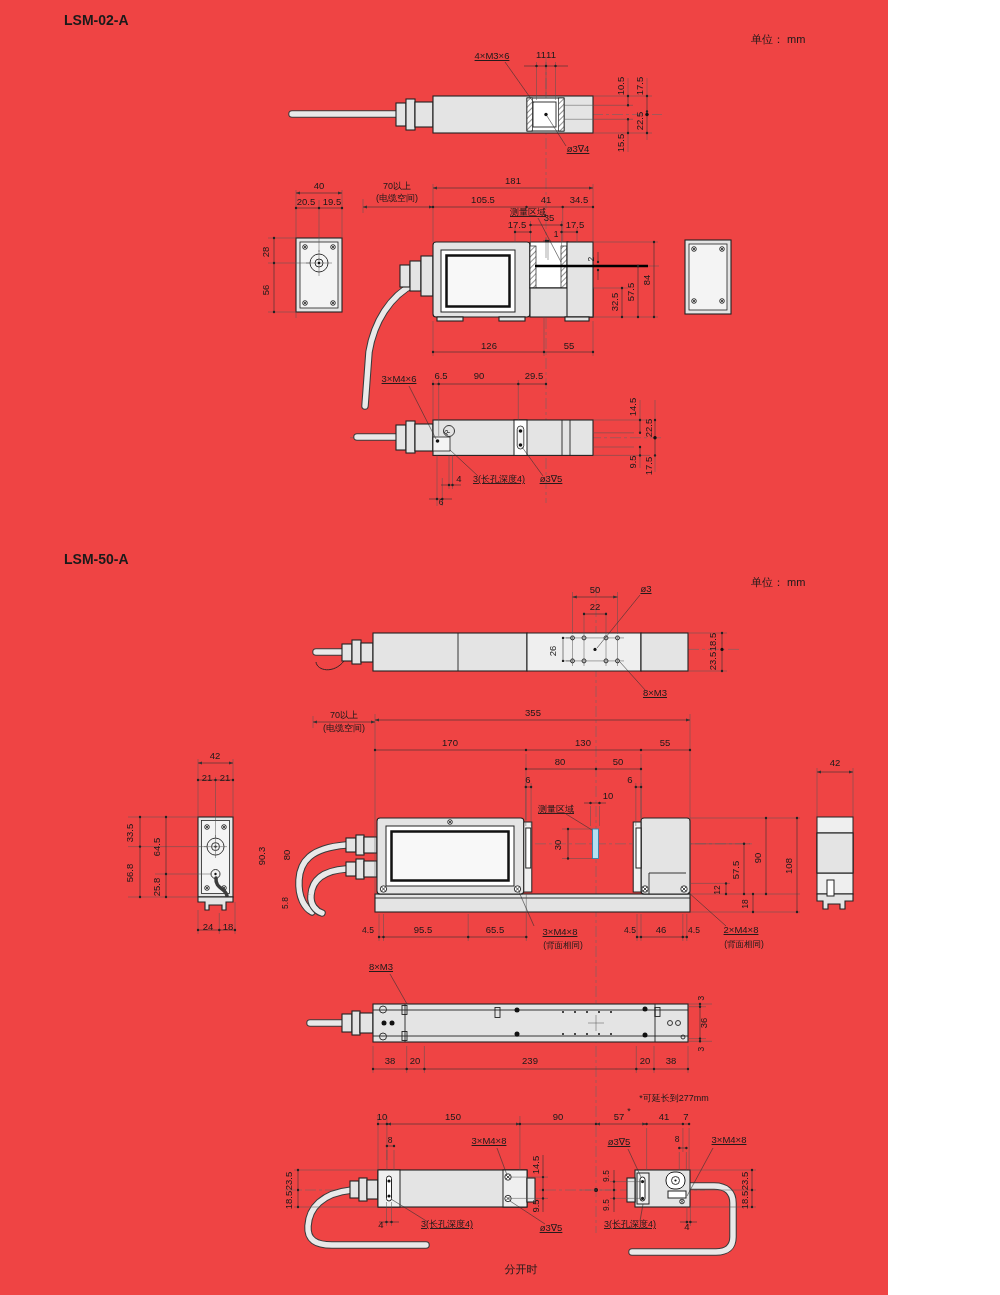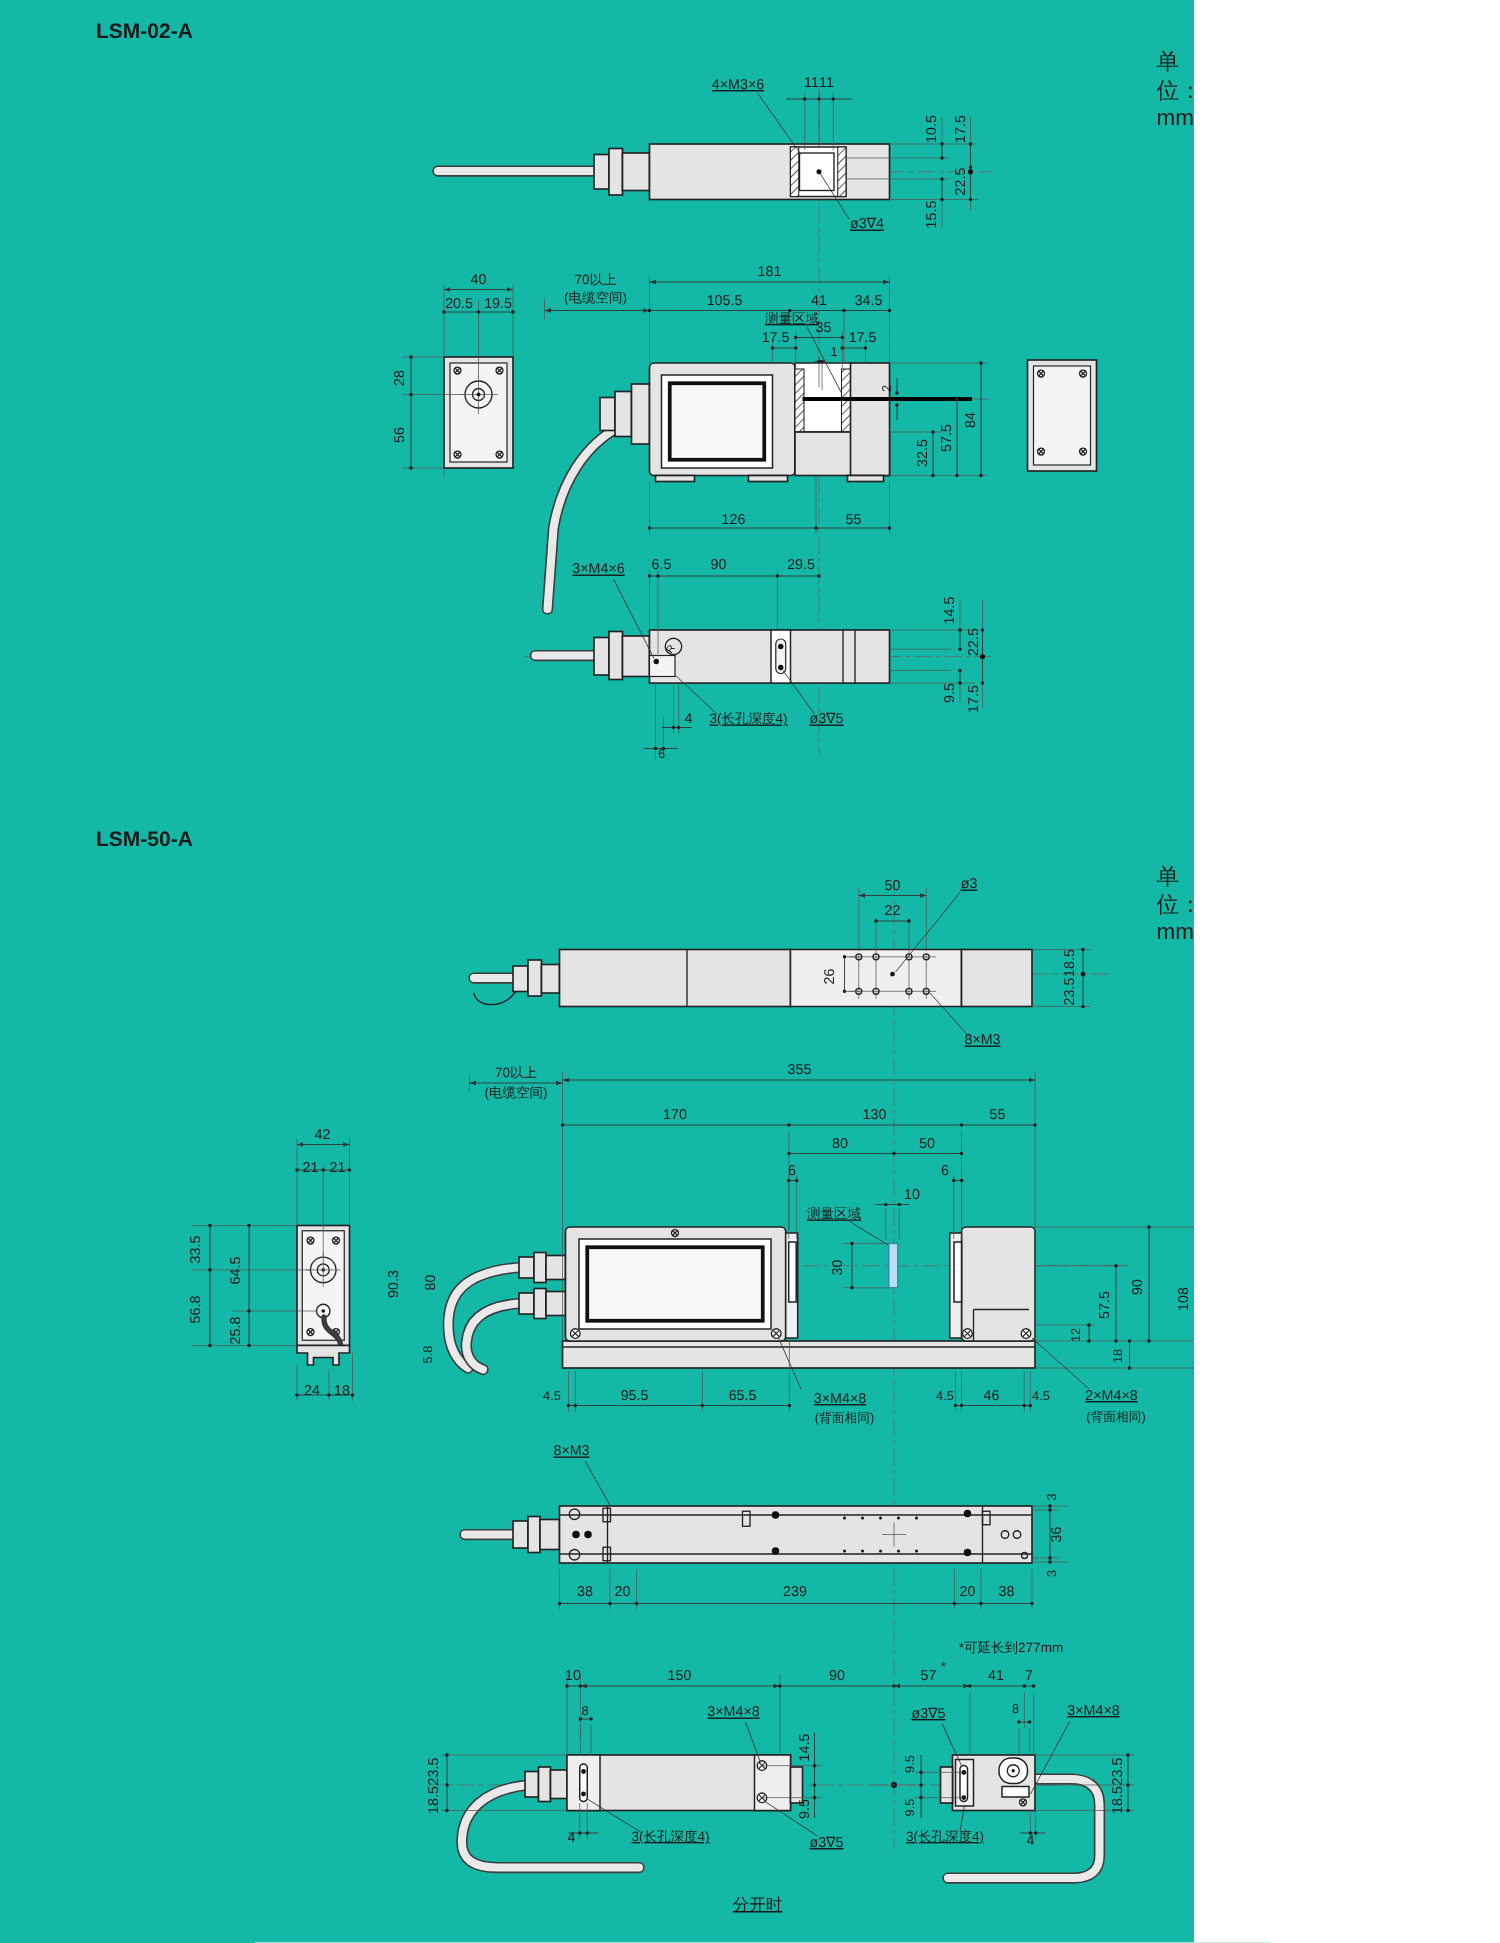--- a/index.html
+++ b/index.html
@@ -1,20 +1,20 @@
 <!DOCTYPE html>
 <html><head>
 <meta charset="utf-8">
 <style>
   html,body{margin:0;padding:0;background:#fff;}
-  #page{position:relative;width:796px;height:1295px;background:#14b8a6;overflow:hidden;
+  #page{position:relative;width:888px;height:1295px;background:#ef4444;overflow:hidden;
         font-family:"Liberation Sans",sans-serif;}
   .title{position:absolute;left:64px;font-size:14px;font-weight:bold;color:#1a1a1a;}
-  .unit{position:absolute;left:771px;font-size:15px;color:#1a1a1a;}
-  .caption{position:absolute;left:505px;transform:translateX(-50%);font-size:11px;color:#1a1a1a;text-decoration:underline;}
+  .unit{position:absolute;left:751px;font-size:11px;color:#1a1a1a;}
+  .caption{position:absolute;left:521px;transform:translateX(-50%);font-size:11px;color:#1a1a1a;}
   svg{position:absolute;left:0;top:0;}
   svg text{font-family:"Liberation Sans",sans-serif;fill:#1a1a1a;text-anchor:middle;}
   .b{fill:#e4e4e4;stroke:#222;stroke-width:1.1}
   .b2{fill:#efefef;stroke:#222;stroke-width:1}
   .w{fill:#fff;stroke:#222;stroke-width:1}
   .wp{fill:#f4f4f4;stroke:#222;stroke-width:.8}
   .nf{fill:none;stroke:#222;stroke-width:.9}
   .scr0{fill:#fff;stroke:#222;stroke-width:1}
   .scr1{fill:#f8f8f8;stroke:#111;stroke-width:2.5}
   .ht{fill:url(#h);stroke:#222;stroke-width:.7}

